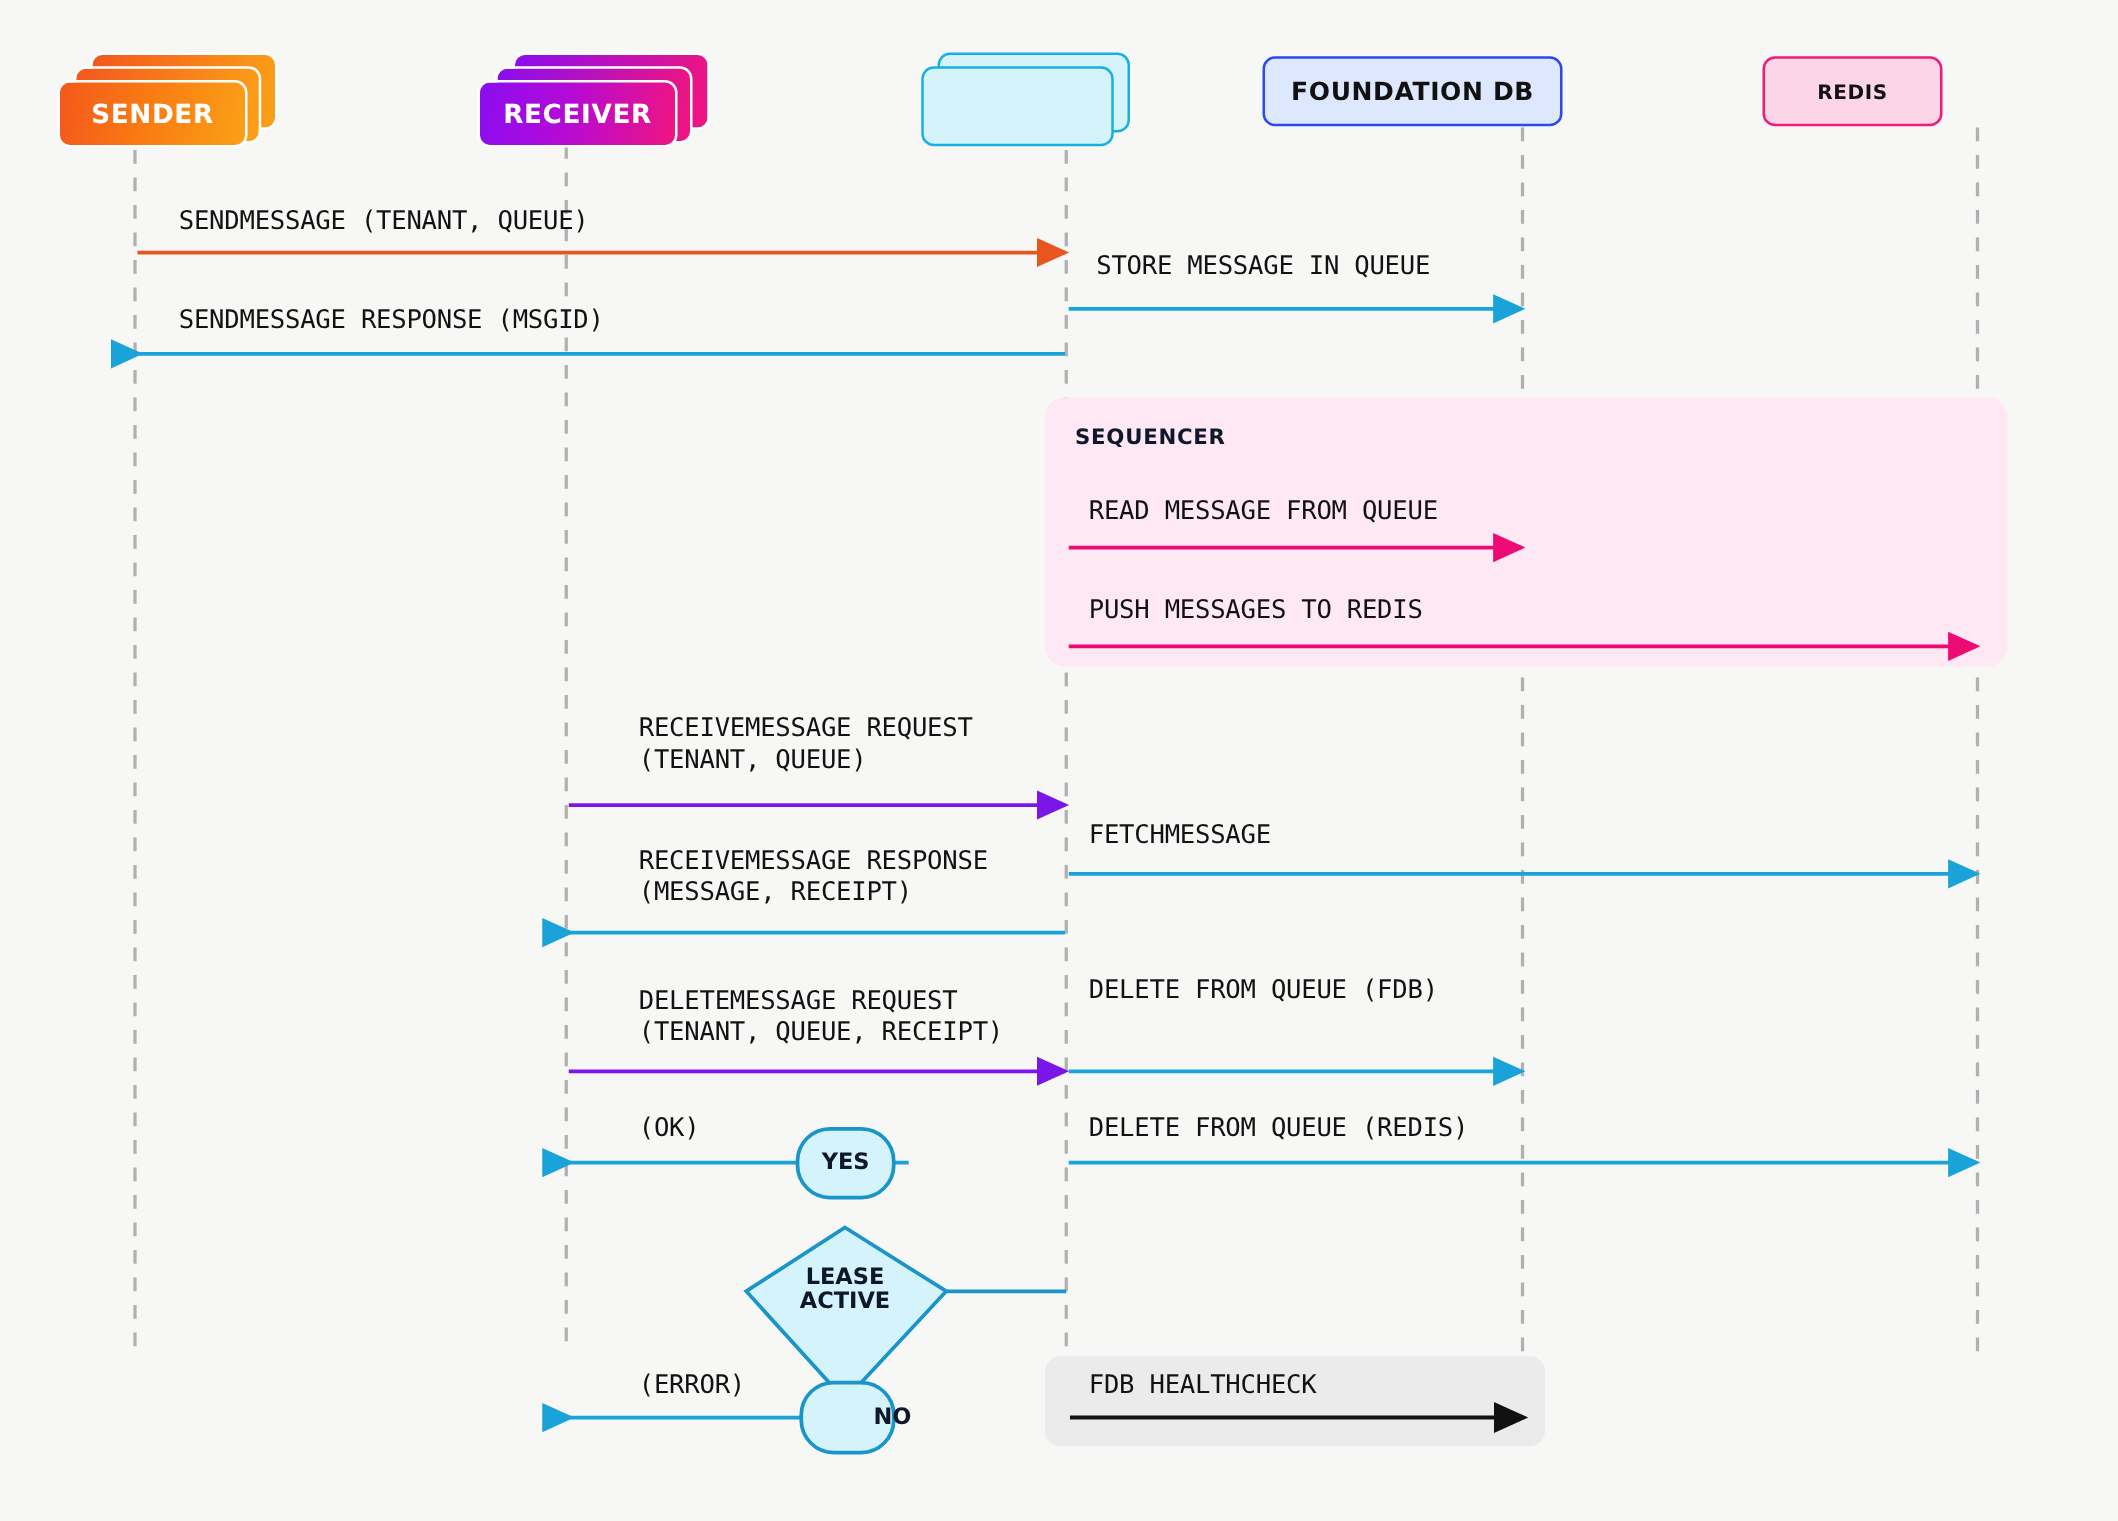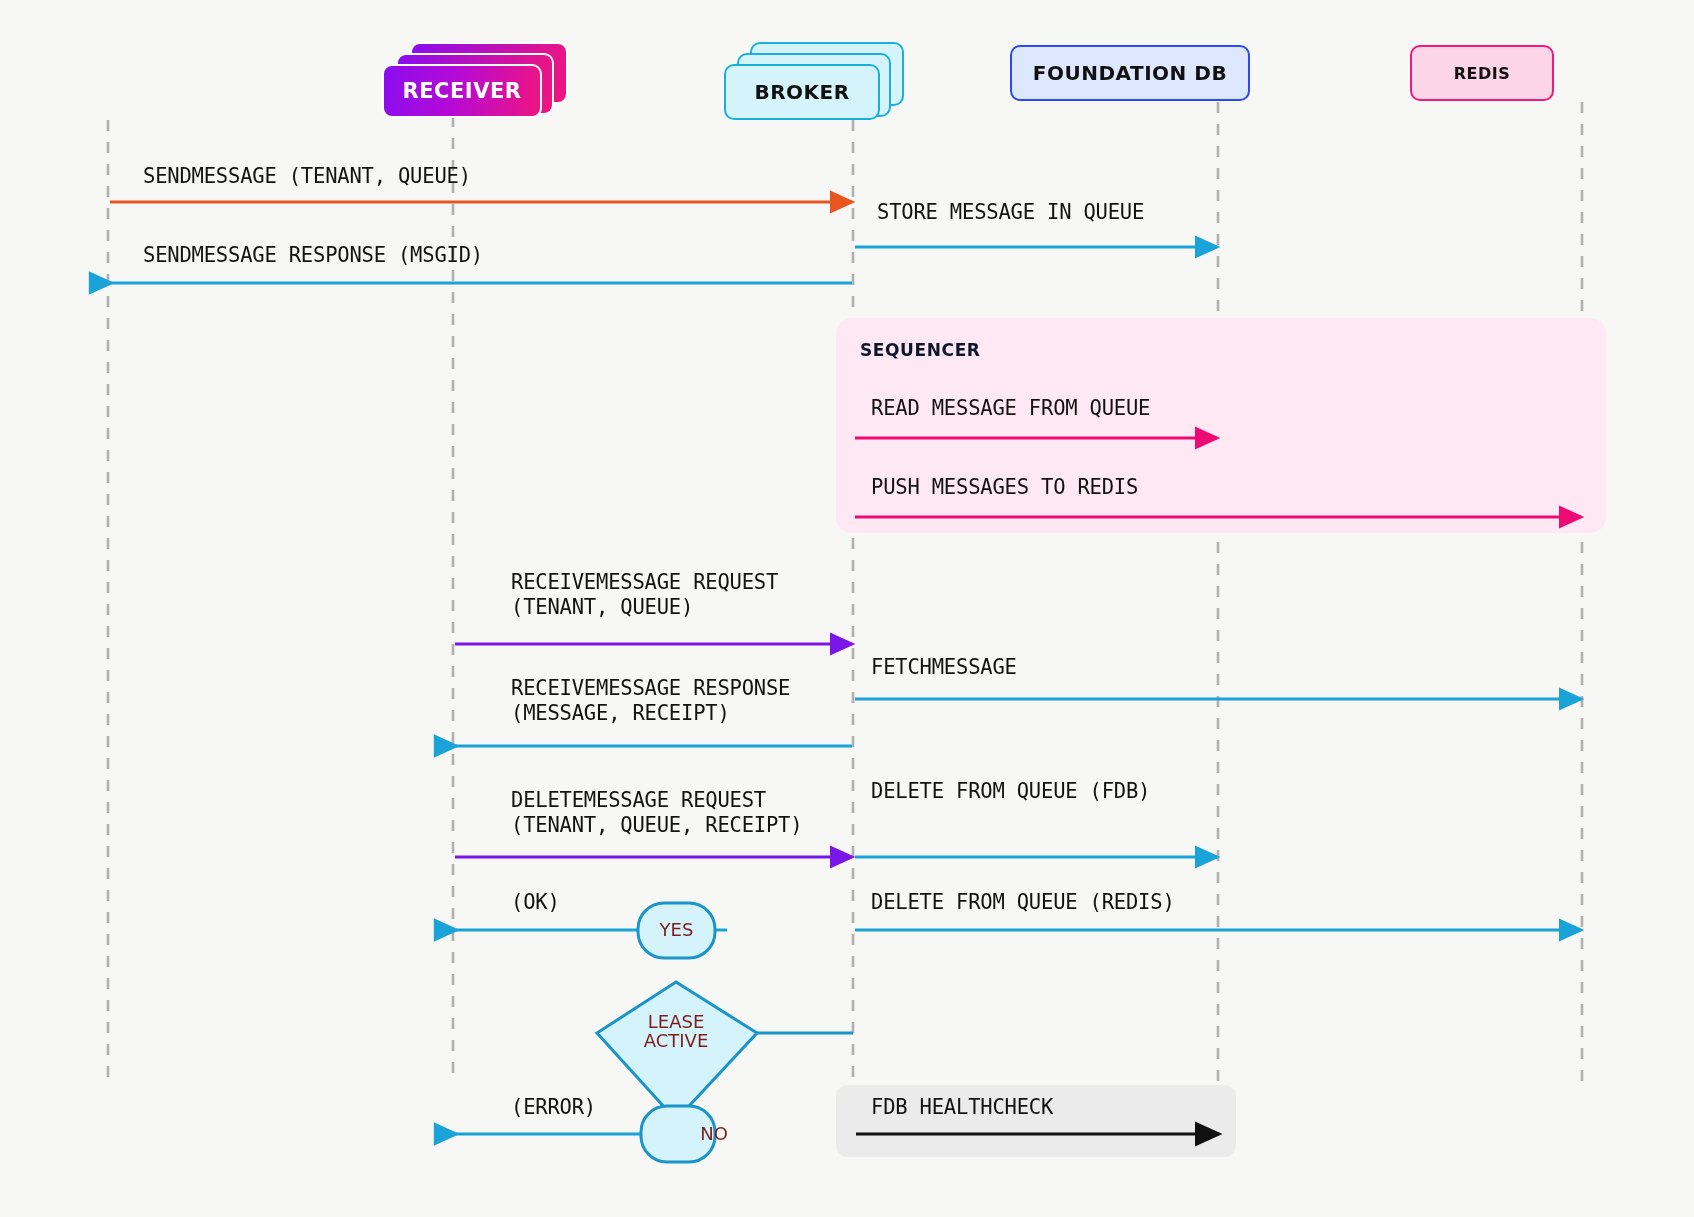--- a/index.html
+++ b/index.html
@@ -82,21 +82,21 @@
     position:absolute;background:#fde8f3;border-radius:16px;
   }
   .hcbox{
     position:absolute;background:#ebebeb;border-radius:12px;
   }
 
   
   .nodeLabel{
     position:absolute;
     font-family:"DejaVu Sans",sans-serif;
-    font-weight:normal;color:#7f1d1d;text-align:center;
+    font-weight:bold;color:#0f172a;text-align:center;
     line-height:19px;white-space:pre-line;
   }
   .yesno{font-size:18px;}
   .lease{font-size:18px;}
 </style>
 </head>
 <body>
 
 <div id="stage">
 
@@ -167,35 +167,39 @@
 
     <line x1="856" y1="1134" x2="1219" y2="1134" stroke="#111111" stroke-width="3.2" marker-end="url(#ah-black)"></line>
 
     <polygon points="676,982 757,1033 676,1120 597,1033" fill="#d5f3fb" stroke="#1a94c9" stroke-width="3"></polygon>
 
     <rect x="638" y="903" width="77" height="55" rx="26" ry="26" fill="#d5f3fb" stroke="#1a94c9" stroke-width="3"></rect>
 
     <rect x="641" y="1106" width="74" height="56" rx="26" ry="26" fill="#d5f3fb" stroke="#1a94c9" stroke-width="3"></rect>
   </svg>
 
+  <div class="actor sender" style="left:46px;top:42px;width:176px;height:76px;">
+    <div class="stackcard c1" style="left:26px;top:0px;width:150px;height:62px;"></div>
+    <div class="stackcard c2" style="left:13px;top:11px;width:150px;height:62px;"></div>
+    <div class="face" style="left:0px;top:22px;width:152px;height:54px;">
+      <span>SENDER</span>
+    </div>
+  </div>
 
   <div class="actor receiver" style="left:382px;top:42px;width:186px;height:76px;">
     <div class="stackcard c1" style="left:28px;top:0px;width:158px;height:62px;"></div>
     <div class="stackcard c2" style="left:14px;top:11px;width:158px;height:62px;"></div>
     <div class="face" style="left:0px;top:22px;width:160px;height:54px;">
       <span>RECEIVER</span>
     </div>
   </div>
 
   <div class="actor broker" style="left:724px;top:42px;width:182px;height:78px;">
     <div class="stackcard c1" style="left:26px;top:0px;width:154px;height:64px;"></div>
     <div class="stackcard c2" style="left:13px;top:11px;width:154px;height:64px;"></div>
-    <div class="face" style="left:0px;top:22px;width:156px;height:56px;">
-      <span>BROKER</span>
-    </div>
   </div>
 
   <div class="actor fdb" style="left:1010px;top:45px;width:240px;height:64px;">
     <div class="face" style="left:0px;top:0px;width:240px;height:56px;">
       <span>FOUNDATION DB</span>
     </div>
   </div>
 
   <div class="actor redis" style="left:1410px;top:45px;width:144px;height:56px;">
     <div class="face" style="left:0px;top:0px;width:144px;height:56px;">

